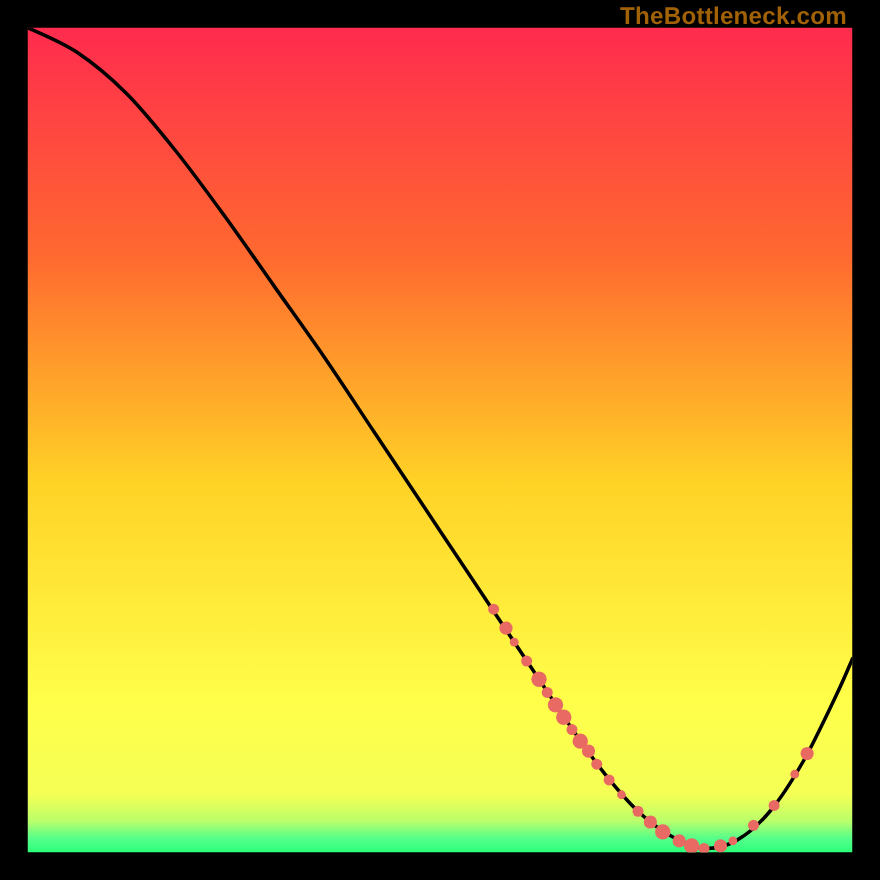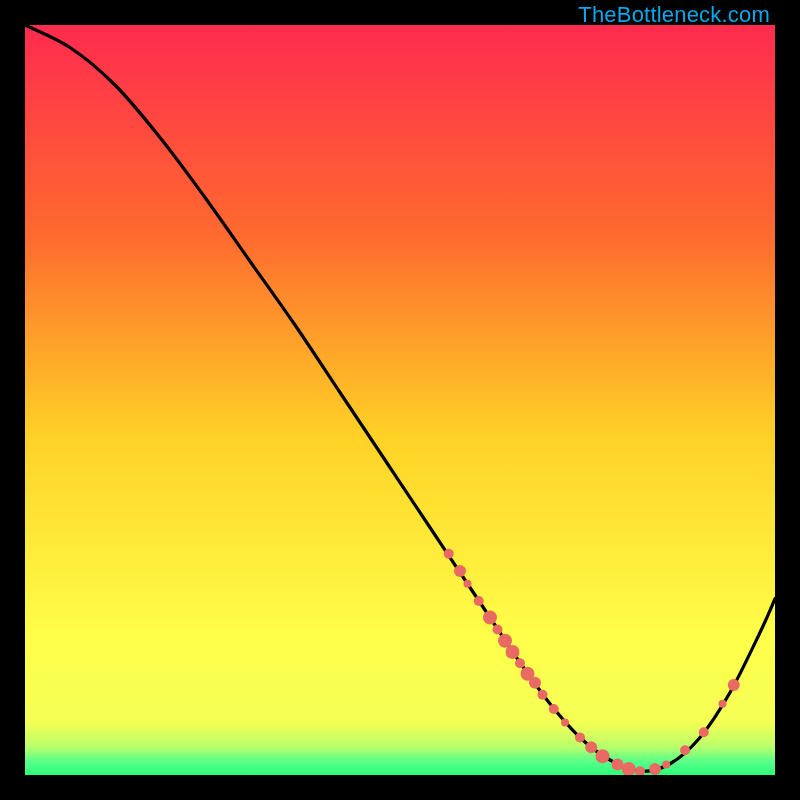--- a/index.html
+++ b/index.html
@@ -24,22 +24,22 @@
     top: 0;
     width: 750px;
     height: 750px;
   }
   .watermark {
     position: absolute;
     top: 2px;
     right: 30px;
     font-family: Arial, Helvetica, sans-serif;
     font-size: 22px;
-    font-weight: 400;
-    color: #0ea5e9;
+    font-weight: 700;
+    color: #a16207;
     text-align: right;
     letter-spacing: 0.2px;
   }
   svg { display: block; }
 </style>
 </head>
 <body>
 
 <div class="frame">
   <svg class="plot-area" viewBox="0 0 750 750" preserveAspectRatio="none">

